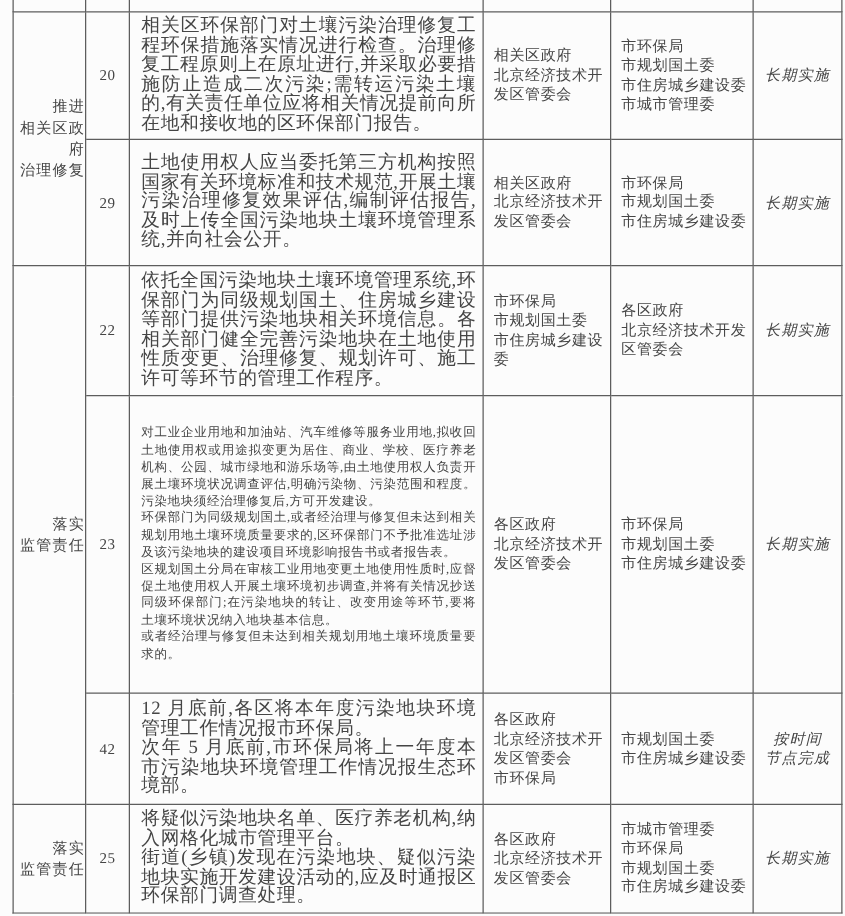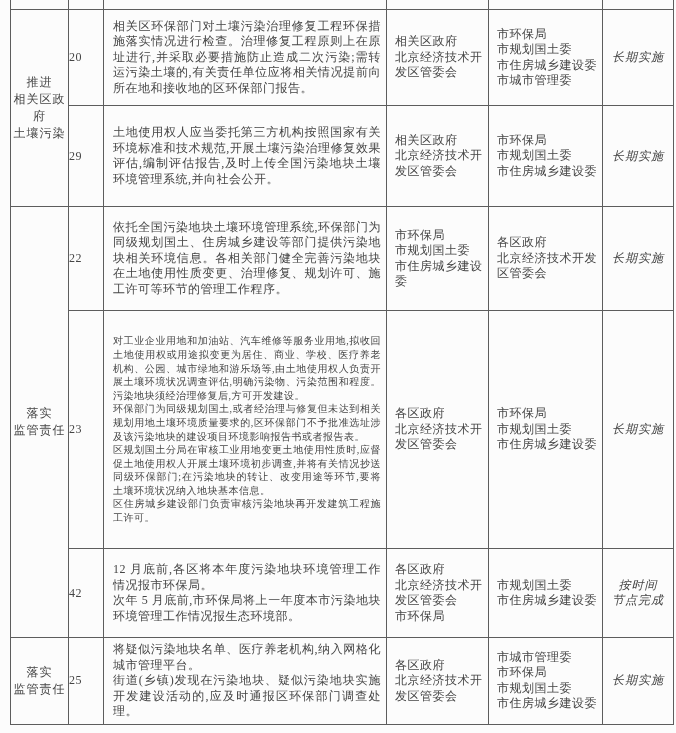--- a/index.html
+++ b/index.html
@@ -16,32 +16,32 @@
     width: 663px;
   }
   td {
     border: 1px solid #5d5d5d;
     padding: 0;
     vertical-align: middle;
     overflow: hidden;
   }
   tr.sliver-top td { height: 9px; border-top: none; }
   .category-cell {
-    text-align: center;
+    text-align: right;
     font-size: 12px;
     line-height: 17px;
     letter-spacing: 1px;
   }
   .number-cell {
-    text-align: left;
+    text-align: center;
     font-size: 12px;
     letter-spacing: 0.5px;
   }
   .task-cell {
-    font-size: 12px;
+    font-size: 15px;
     line-height: 15.5px;
     letter-spacing: 0.5px;
     text-align: justify;
     padding: 4px 5px 4px 9px;
   }
   .task-cell p { margin: 0; }
   .task-cell.dense { font-size: 10px; line-height: 13.6px; padding: 2px 5px 2px 9px; margin-top: 44px; }
   .units-cell {
     font-size: 12px;
     line-height: 15.5px;
@@ -78,21 +78,21 @@
       <td></td>
       <td></td>
       <td></td>
       <td></td>
     </tr>
 
     <tr style="height:96px">
       <td class="category-cell" rowspan="2">
         <div>推进</div>
         <div>相关区政府</div>
-        <div>土壤污染</div>
+        <div>治理修复</div>
       </td>
       <td class="number-cell">20</td>
       <td class="task-cell">
         <p>相关区环保部门对土壤污染治理修复工程环保措施落实情况进行检查。治理修复工程原则上在原址进行,并采取必要措施防止造成二次污染;需转运污染土壤的,有关责任单位应将相关情况提前向所在地和接收地的区环保部门报告。</p>
       </td>
       <td class="units-cell">
         <div>相关区政府</div>
         <div>北京经济技术开发区管委会</div>
       </td>
       <td class="units-cell">
@@ -147,21 +147,21 @@
         <div>长期实施</div>
       </td>
     </tr>
 
     <tr style="height:238px">
       <td class="number-cell">23</td>
       <td class="task-cell dense">
         <p>对工业企业用地和加油站、汽车维修等服务业用地,拟收回土地使用权或用途拟变更为居住、商业、学校、医疗养老机构、公园、城市绿地和游乐场等,由土地使用权人负责开展土壤环境状况调查评估,明确污染物、污染范围和程度。污染地块须经治理修复后,方可开发建设。</p>
         <p>环保部门为同级规划国土,或者经治理与修复但未达到相关规划用地土壤环境质量要求的,区环保部门不予批准选址涉及该污染地块的建设项目环境影响报告书或者报告表。</p>
         <p>区规划国土分局在审核工业用地变更土地使用性质时,应督促土地使用权人开展土壤环境初步调查,并将有关情况抄送同级环保部门;在污染地块的转让、改变用途等环节,要将土壤环境状况纳入地块基本信息。</p>
-        <p>区住房城乡建设部门负责审核污染地块再开发建筑工程施工许可。</p>
+        <p>或者经治理与修复但未达到相关规划用地土壤环境质量要求的。</p>
       </td>
       <td class="units-cell">
         <div>各区政府</div>
         <div>北京经济技术开发区管委会</div>
       </td>
       <td class="units-cell">
         <div>市环保局</div>
         <div>市规划国土委</div>
         <div>市住房城乡建设委</div>
       </td>

